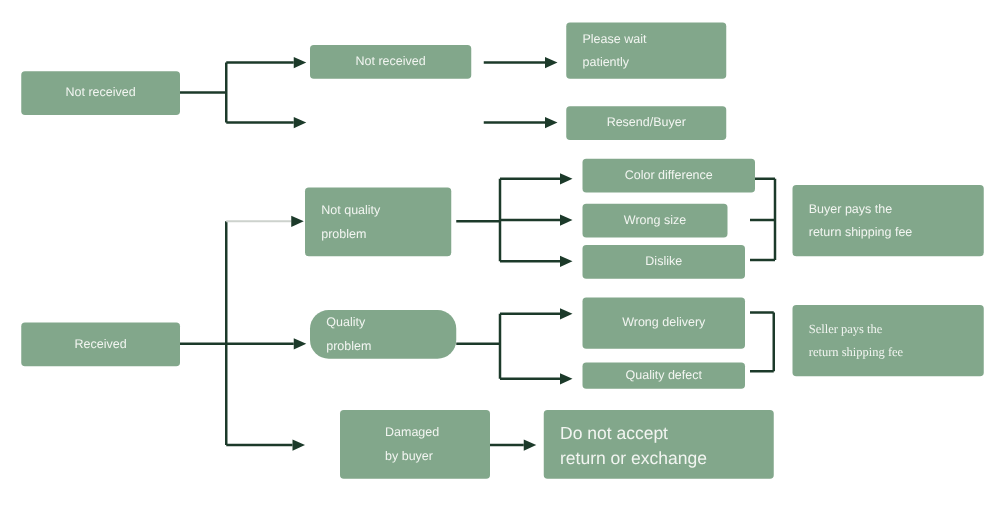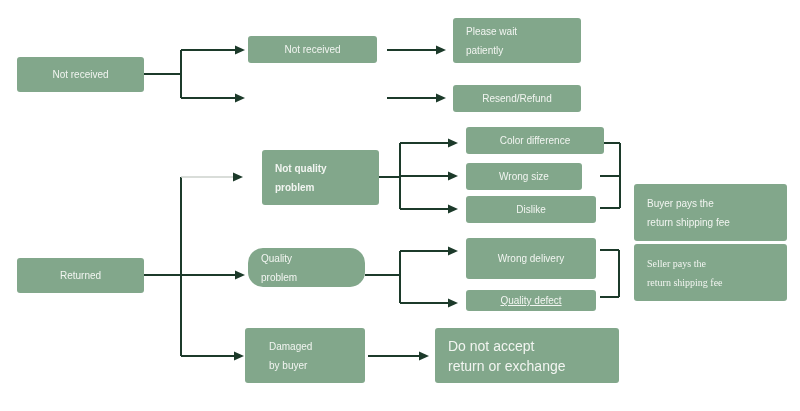--- a/index.html
+++ b/index.html
@@ -47,21 +47,21 @@
     justify-content: center;
     text-align: center;
     white-space: pre-line;
   }
   .node.ml {
     justify-content: flex-start;
     text-align: left;
     padding-left: 13px;
     padding-right: 6px;
   }
-  .node.pad-lg { padding-left: 24px; }
+  .node.pad-lg { padding-left: 36px; margin-left: 27px; }
 </style>
 </head>
 <body>
 
 <div class="canvas">
 
   <svg class="connectors" viewBox="0 0 800 411" xmlns="http://www.w3.org/2000/svg" aria-hidden="true">
 
     <path d="M144 74 H181"></path>
     <path d="M181 50 V98"></path>
@@ -116,44 +116,44 @@
   </svg>
 
   <div class="node" style="left:17px; top:57px; width:127px; height:35px;">Not received</div>
 
   <div class="node" style="left:248px; top:36px; width:129px; height:27px;">Not received</div>
 
 
   <div class="node ml" style="left:453px; top:18px; width:128px; height:45px;">Please wait
 patiently</div>
 
-  <div class="node" style="left:453px; top:85px; width:128px; height:27px;">Resend/Refund</div>
+  <div class="node" style="left:453px; top:85px; width:128px; height:27px;">Resend/Buyer</div>
 
-  <div class="node" style="left:17px; top:258px; width:127px; height:35px;">Returned</div>
+  <div class="node" style="left:17px; top:258px; width:127px; height:35px;">Received</div>
 
-  <div class="node ml" style="left:262px; top:150px; width:117px; height:55px;font-weight:bold;">Not quality
+  <div class="node ml" style="left:244px; top:150px; width:117px; height:55px;">Not quality
 problem</div>
 
   <div class="node ml" style="left:248px; top:248px; width:117px; height:39px;border-radius:15px;">Quality
 problem</div>
 
   <div class="node ml pad-lg" style="left:245px; top:328px; width:120px; height:55px;">Damaged
 by buyer</div>
 
   <div class="node" style="left:466px; top:127px; width:138px; height:27px;">Color difference</div>
 
   <div class="node" style="left:466px; top:163px; width:116px; height:27px;">Wrong size</div>
 
   <div class="node" style="left:466px; top:196px; width:130px; height:27px;">Dislike</div>
 
   <div class="node" style="left:466px; top:238px; width:130px; height:41px;">Wrong delivery</div>
 
-  <div class="node" style="left:466px; top:290px; width:130px; height:21px;text-decoration:underline;">Quality defect</div>
+  <div class="node" style="left:466px; top:290px; width:130px; height:21px;">Quality defect</div>
 
-  <div class="node ml" style="left:634px; top:148px; width:153px; height:57px;margin-top:36px;">Buyer pays the
+  <div class="node ml" style="left:634px; top:148px; width:153px; height:57px;">Buyer pays the
 return shipping fee</div>
 
   <div class="node ml" style="left:634px; top:244px; width:153px; height:57px;font-family:Liberation Serif, serif;">Seller pays the
 return shipping fee</div>
 
   <div class="node ml" style="left:435px; top:328px; width:184px; height:55px; font-size:14px; line-height:20px;">Do not accept
 return or exchange</div>
 
 </div>
 

